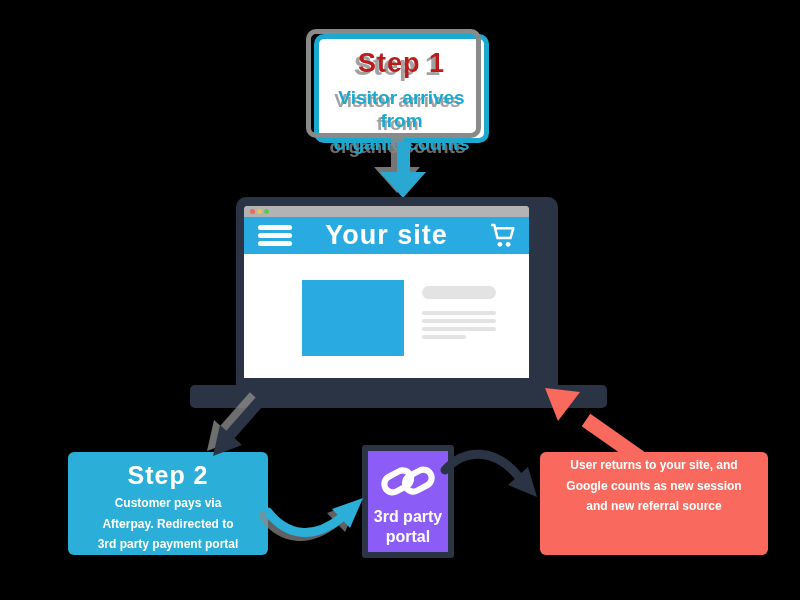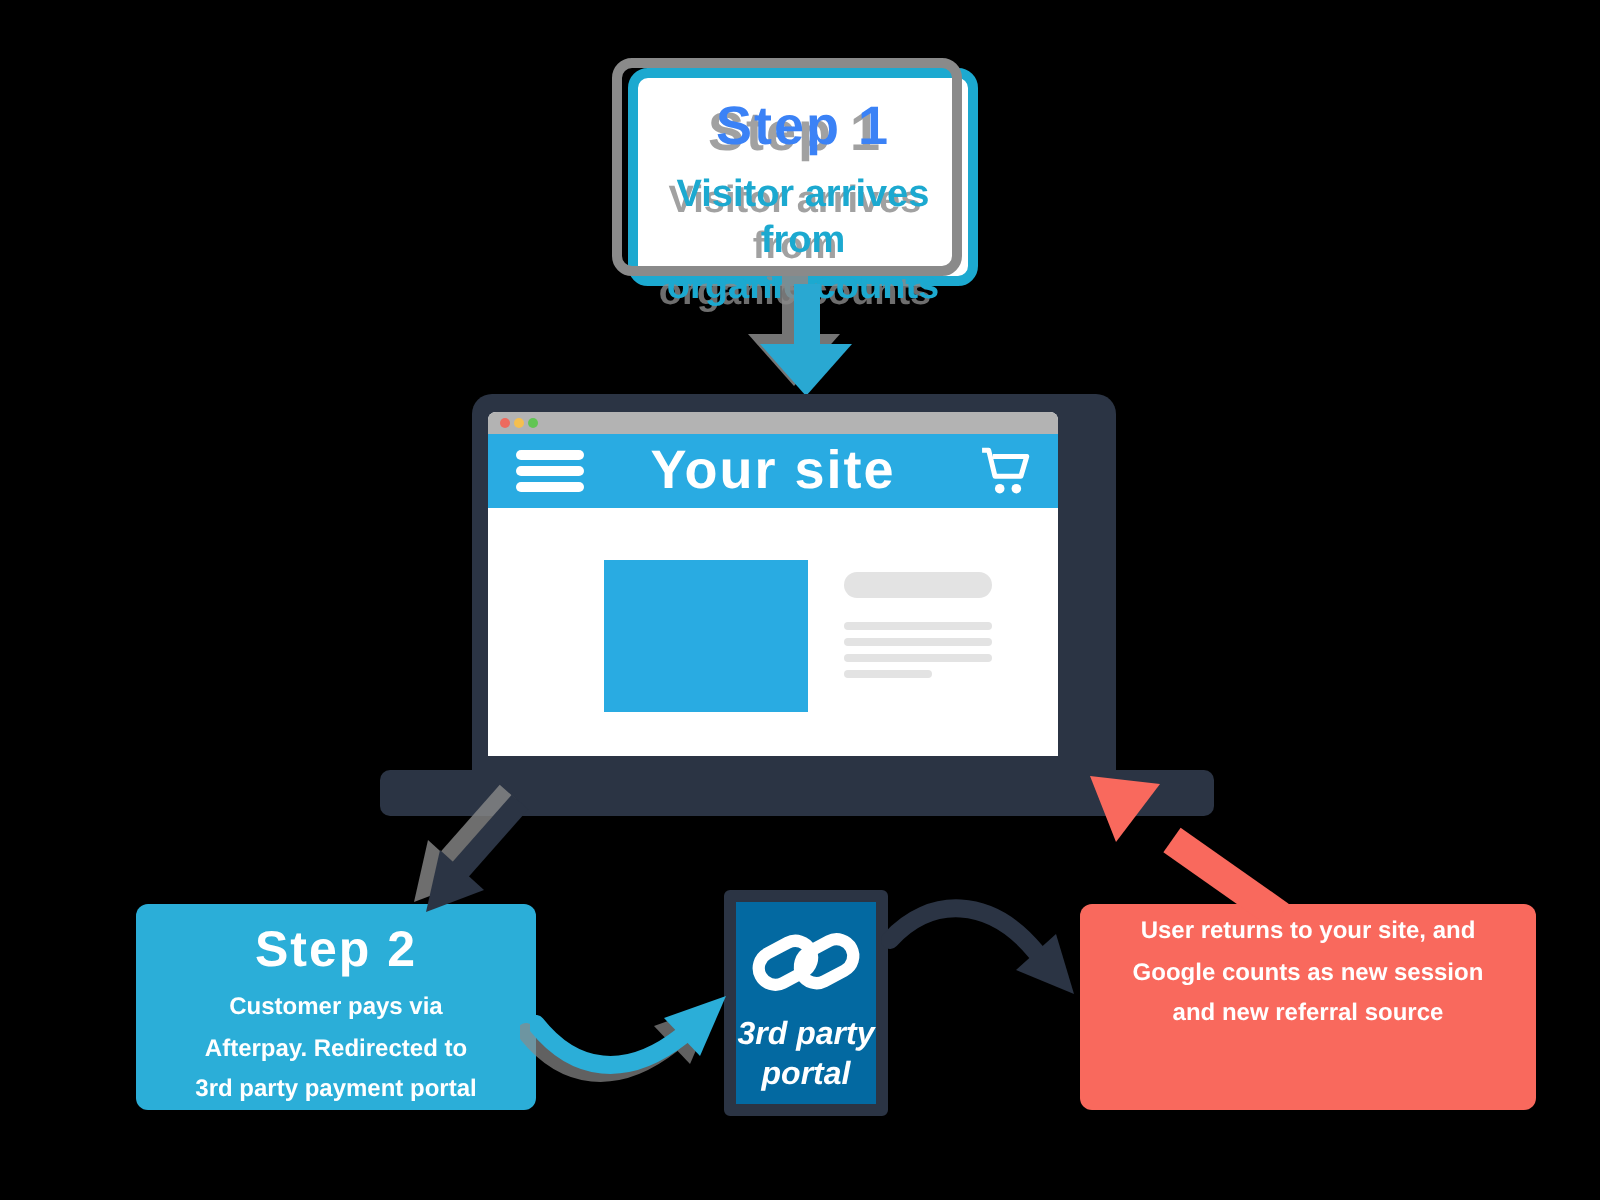--- a/index.html
+++ b/index.html
@@ -5,21 +5,21 @@
   html,body{margin:0;padding:0;background:#000;}
   .stage{position:relative;width:800px;height:600px;background:#000;overflow:hidden;
          font-family:"Liberation Sans",sans-serif;font-weight:bold;}
   .abs{position:absolute;}
 
   
   .s1-box{left:314px;top:34px;width:175px;height:109px;box-sizing:border-box;
           background:#fff;border:5px solid #1CA9D0;border-radius:10px;text-align:center;}
   .s1-shadow{left:306px;top:29px;width:175px;height:109px;box-sizing:border-box;
           border:5px solid #8A8A8A;border-radius:10px;pointer-events:none;}
-  .s1-title{margin-top:9px;font-size:27px;letter-spacing:1px;color:#3b82f6;
+  .s1-title{margin-top:9px;font-size:27px;letter-spacing:1px;color:#b91c1c;
             text-shadow:-4px 3px 0 rgba(138,138,138,.8);}
   .s1-line{font-size:19px;line-height:23px;color:#1CA9D0;
            text-shadow:-4px 3px 0 rgba(138,138,138,.8);}
   .s1-line.first{margin-top:7px;}
   .arrow-down{left:368px;top:140px;filter:drop-shadow(-6px -5px 0 rgba(138,138,138,.85));}
 
   
   .screen{left:236px;top:197px;width:322px;height:188px;background:#2B3444;
           border-radius:10px 10px 0 0;}
   .browser{position:absolute;left:8px;top:9px;width:285px;height:172px;background:#fff;
@@ -48,22 +48,22 @@
 
   
   .step-box{box-sizing:border-box;border-radius:6px;text-align:center;color:#fff;}
   .step2{left:68px;top:452px;width:200px;height:103px;background:#2BAED8;}
   .step3{left:540px;top:452px;width:228px;height:103px;background:#F9695D;}
   .step-title{margin-top:9px;font-size:25px;letter-spacing:1px;}
   .step-line{font-size:12px;line-height:20.5px;}
   .step-line.first{margin-top:3px;}
 
   
-  .portal{left:362px;top:445px;width:82px;height:113px;box-sizing:border-box;background:#0369a1;
-          border:6px solid #2B3444;border-radius:3px;text-align:center;color:#fff;font-style:italic;}
+  .portal{left:362px;top:445px;width:92px;height:113px;box-sizing:border-box;background:#8b5cf6;
+          border:6px solid #2B3444;border-radius:3px;text-align:center;color:#fff;}
   .portal-icon{margin-top:8px;}
   .portal-line{font-size:16px;line-height:20px;}
 </style>
 </head>
 <body>
 
 <div class="stage">
 
   <div class="abs s1-box">
     <div class="s1-title">Step 1</div>

